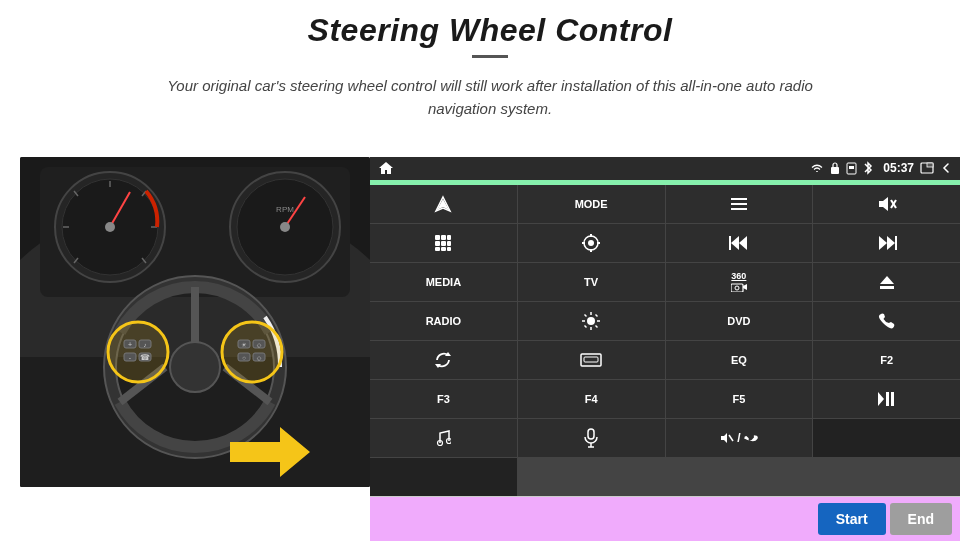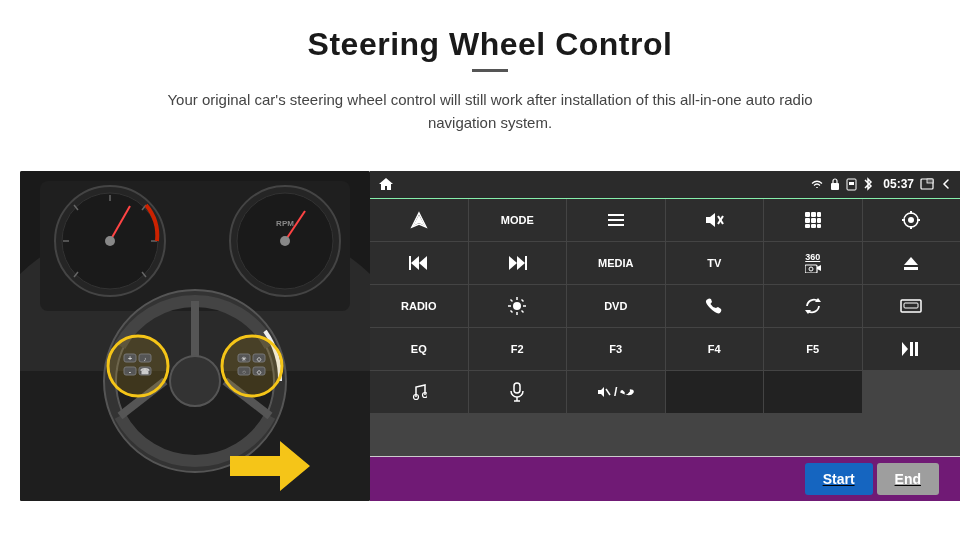--- a/index.html
+++ b/index.html
@@ -14,21 +14,22 @@
     .page-wrapper {
       width: 980px;
       height: 544px;
       position: relative;
       background: #fff;
     }
 
     
     .header {
       text-align: center;
-      padding: 26px 0 8px;
+      padding: 12px 0 8px;
+      font-style: italic;
     }
     .header h1 {
       font-size: 32px;
       font-weight: 900;
       color: #1a1a1a;
       letter-spacing: 0.5px;
       font-family: Arial, sans-serif;
     }
     .header-divider {
       width: 36px;
@@ -55,59 +56,58 @@
 
     
     .car-image-container {
       width: 350px;
       height: 330px;
       background: #2a2a2a;
       position: relative;
       overflow: hidden;
       flex-shrink: 0;
       border-radius: 2px;
-      font-weight: bold;
     }
 
     
     .control-panel {
       flex: 1;
       background: #1c1c1c;
       display: flex;
       flex-direction: column;
     }
 
     
     .status-bar {
       background: #2b2b2b;
       height: 28px;
       display: flex;
       align-items: center;
       justify-content: space-between;
       padding: 0 8px;
-      border-bottom: 1px solid #86efac;
+      border-bottom: 5px solid #86efac;
     }
     .status-bar-left {
       display: flex;
       align-items: center;
       gap: 6px;
     }
     .status-bar-right {
       display: flex;
       align-items: center;
       gap: 6px;
       color: #fff;
       font-size: 11px;
       font-family: Arial, sans-serif;
     }
 
     
     .button-grid {
       display: grid;
-      grid-template-columns: repeat(6, 1fr);
+      grid-template-columns: repeat(4, 1fr);
       grid-template-rows: repeat(6, 1fr);
       flex: 1;
       gap: 1px;
       background: #444;
     }
 
     .btn-cell {
       background: #2d2d2d;
       display: flex;
       align-items: center;
@@ -120,24 +120,23 @@
       border: none;
       position: relative;
       min-height: 38px;
     }
 
     
     .bottom-bar {
       display: flex;
       justify-content: flex-end;
       gap: 4px;
-      padding: 6px 21px;
-      background: #701a75;
+      padding: 6px 8px;
+      background: #f0abfc;
       border-top: 1px solid #ccc;
-      text-decoration: underline;
     }
     .bottom-btn {
       padding: 8px 18px;
       font-size: 14px;
       font-family: Arial, sans-serif;
       font-weight: bold;
       border: none;
       border-radius: 3px;
       cursor: pointer;
     }

